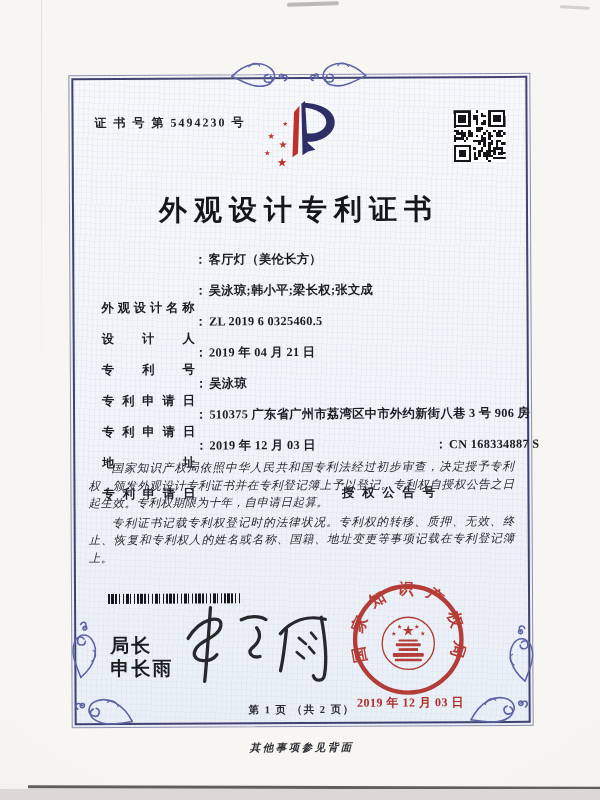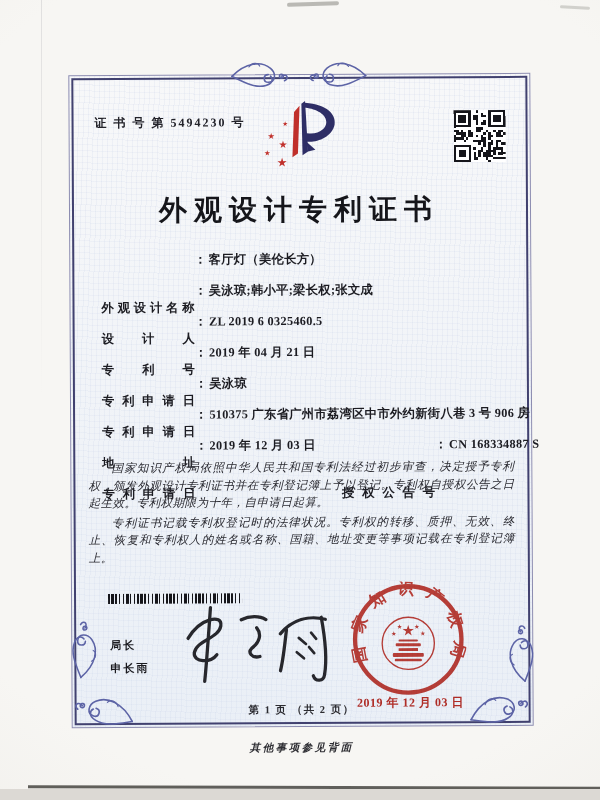--- a/index.html
+++ b/index.html
@@ -33,21 +33,21 @@
   .lbl2{margin-left:26px;font-family:Liberation Serif, serif;}
   .colon{display:inline-block;margin-right:2px;}
   .val{letter-spacing:.3px;}
   
   .paras{position:absolute;left:88px;top:459px;width:426px;}
   .para{margin:0 0 2px 0;font-size:11.6px;line-height:1.52;color:#2a2a31;text-align:justify;text-indent:2em;font-style:italic;letter-spacing:.4px;}
   
   .barcode{position:absolute;left:107px;top:593px;width:134px;height:10px;background:
     repeating-linear-gradient(90deg,#16161b 0 1.5px,transparent 1.5px 3px,#16161b 3px 6px,transparent 6px 7px,#16161b 7px 8.5px,transparent 8.5px 11px,#16161b 11px 12px,transparent 12px 14.5px);}
   
-  .bureau{position:absolute;left:109px;top:633px;font-size:11px;font-weight:700;color:#1b1b20;letter-spacing:2px;line-height:23px;}
+  .bureau{position:absolute;left:109px;top:633px;font-size:19px;font-weight:700;color:#1b1b20;letter-spacing:2px;line-height:23px;}
   .sig{position:absolute;left:168px;top:603px;width:175px;height:82px;opacity:.92;}
   
   .seal{position:absolute;left:349px;top:582px;width:116px;height:116px;mix-blend-mode:multiply;opacity:.92;}
   .sealdate{position:absolute;left:350px;top:695px;width:118px;text-align:center;font-size:12px;font-weight:700;color:#c03028;letter-spacing:.5px;mix-blend-mode:multiply;}
   
   .page{position:absolute;left:0;right:0;top:703px;text-align:center;font-size:10.5px;color:#2b2b30;letter-spacing:1.5px;font-weight:600;}
   .backnote{position:absolute;left:0;right:0;top:741px;text-align:center;font-size:10.5px;color:#2e2e33;letter-spacing:2.5px;font-weight:600;font-style:italic;}
   svg text.star{font-family:"DejaVu Sans",sans-serif;}
 </style>
 </head>

